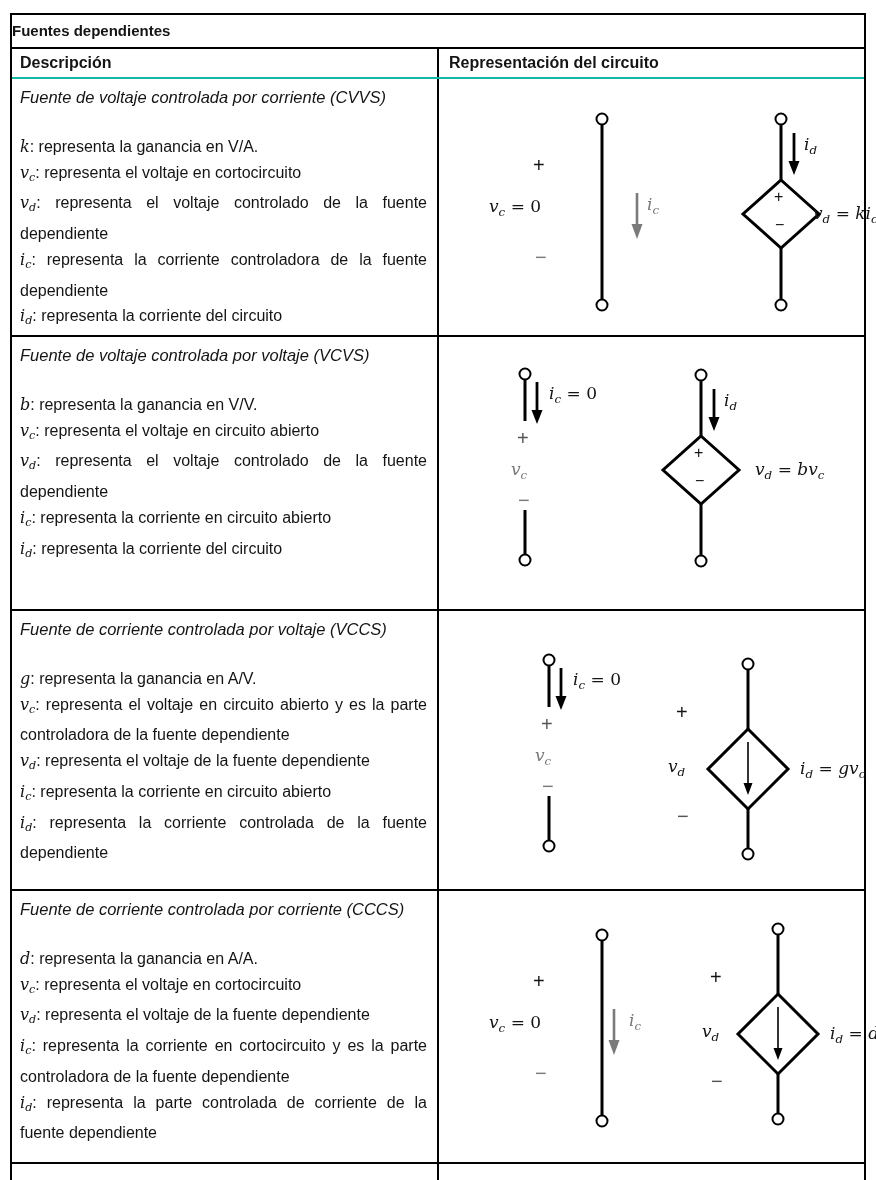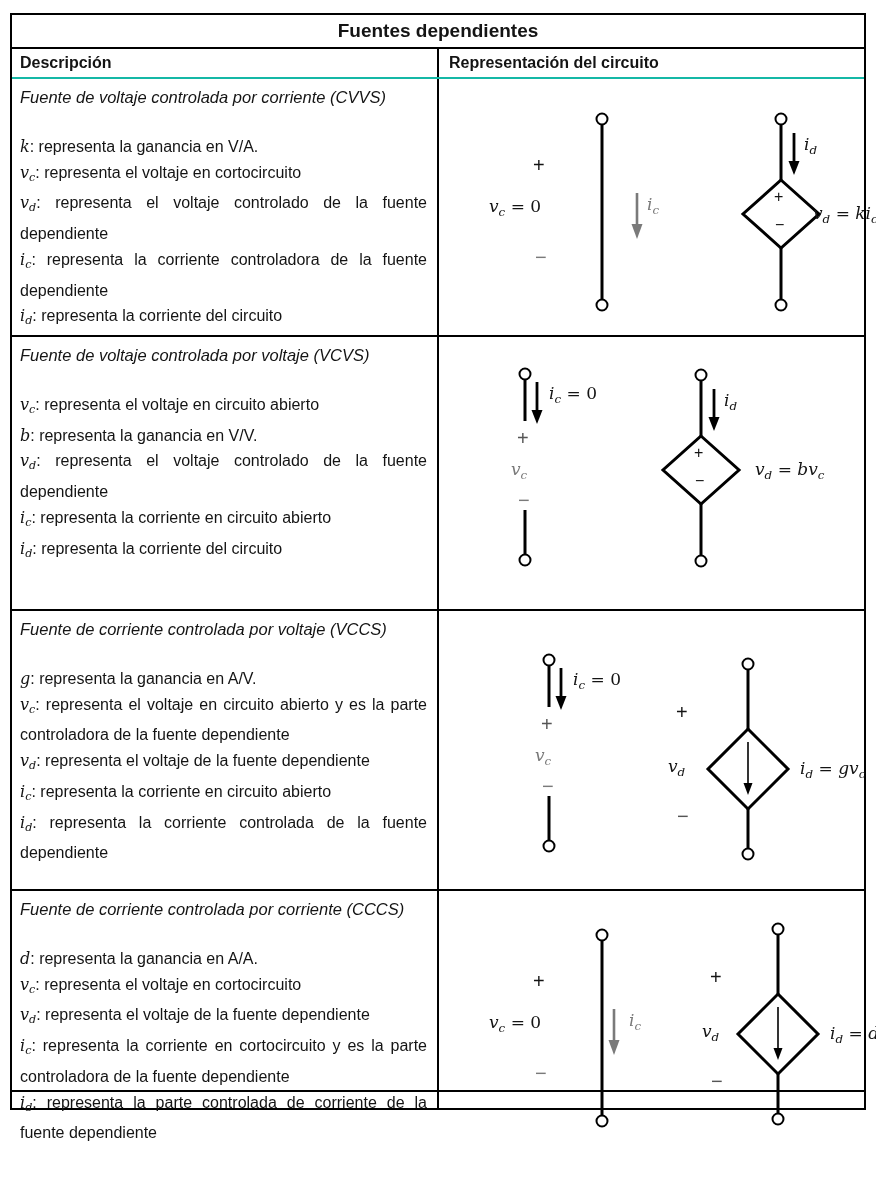--- a/index.html
+++ b/index.html
@@ -1,22 +1,22 @@
 <!DOCTYPE html>
 <html><head>
 <meta charset="utf-8">
 <style>
   * { box-sizing: border-box; margin: 0; padding: 0; }
   html, body { width: 876px; height: 1180px; overflow: hidden; background: #ffffff; }
   body { font-family: "Liberation Sans", sans-serif; color: #141414; position: relative; }
 
   .tbl { position: absolute; left: 10px; top: 13px; width: 856px; border: 2px solid #000; }
 
-  .title-row { height: 34px; border-bottom: 2px solid #000; text-align: center;
-               font-size: 19px; font-weight: bold; line-height: 31px; }
+  .title-row { height: 34px; border-bottom: 2px solid #000; text-align: left;
+               font-size: 15px; font-weight: bold; line-height: 31px; }
 
   .header-row { display: flex; height: 30px; border-bottom: 2px solid #14b8a6; justify-content: flex-end; }
   .hcell { font-size: 16px; font-weight: bold; line-height: 27px; }
   .c1 { width: 427px; border-right: 2px solid #000; padding-left: 8px; }
   .c2 { flex: 1; padding-left: 10px; }
 
   .row { display: flex; border-bottom: 2px solid #000; gap: 46px; }
   .row.partial { border-bottom: none; height: 16px; }
   .desc { width: 427px; border-right: 2px solid #000; padding: 9px 10px 0 8px; }
   .circ { flex: 1; position: relative; }
@@ -103,22 +103,22 @@
         <div class="lbl cl" style="left:113px;top:24px"><span class="mvar">i</span><span class="msub">d</span></div>
         <div class="lbl cl" style="left:122px;top:93px"><span class="mvar">v</span><span class="msub">d</span><span class="mtxt"> = </span><span class="mvar">k</span><span class="mvar">i</span><span class="msub">c</span></div>
       </div>
     </div>
   </div>
 
   <div class="row" style="height:274px">
     <div class="desc">
       <div class="row-title">Fuente de voltaje controlada por voltaje (VCVS)</div>
       <div>
+          <div class="desc-line"><span class="mvar">b</span><span class="mtxt">: representa la ganancia en V/V.</span></div>
           <div class="desc-line"><span class="mvar">v</span><span class="msub">c</span><span class="mtxt">: representa el voltaje en circuito abierto</span></div>
-          <div class="desc-line"><span class="mvar">b</span><span class="mtxt">: representa la ganancia en V/V.</span></div>
           <div class="desc-line"><span class="mvar">v</span><span class="msub">d</span><span class="mtxt">: representa el voltaje controlado de la fuente dependiente</span></div>
           <div class="desc-line"><span class="mvar">i</span><span class="msub">c</span><span class="mtxt">: representa la corriente en circuito abierto</span></div>
           <div class="desc-line"><span class="mvar">i</span><span class="msub">d</span><span class="mtxt">: representa la corriente del circuito</span></div>
         </div>
     </div>
     <div class="circ">
 
       <div class="comp" style="left:0;top:27px;width:200px;height:210px">
         <svg width="200" height="210">
           <line class="wire" x1="40" y1="14" x2="40" y2="57"></line>
@@ -191,21 +191,21 @@
           <polygon class="ihead" points="110,141 105.5,129 114.5,129"></polygon>
         </svg>
         <div class="lbl pm" style="left:38px;top:48px">+</div>
         <div class="lbl cl" style="left:30px;top:101px"><span class="mvar">v</span><span class="msub">d</span></div>
         <div class="lbl pm dim" style="left:39px;top:152px">−</div>
         <div class="lbl cl" style="left:162px;top:103px"><span class="mvar">i</span><span class="msub">d</span><span class="mtxt"> = </span><span class="mvar">g</span><span class="mvar">v</span><span class="msub">c</span></div>
       </div>
     </div>
   </div>
 
-  <div class="row" style="height:201px">
+  <div class="row" style="height:273px">
     <div class="desc">
       <div class="row-title">Fuente de corriente controlada por corriente (CCCS)</div>
       <div>
           <div class="desc-line"><span class="mvar">d</span><span class="mtxt">: representa la ganancia en A/A.</span></div>
           <div class="desc-line"><span class="mvar">v</span><span class="msub">c</span><span class="mtxt">: representa el voltaje en cortocircuito</span></div>
           <div class="desc-line"><span class="mvar">v</span><span class="msub">d</span><span class="mtxt">: representa el voltaje de la fuente dependiente</span></div>
           <div class="desc-line"><span class="mvar">i</span><span class="msub">c</span><span class="mtxt">: representa la corriente en cortocircuito y es la parte controladora de la fuente dependiente</span></div>
           <div class="desc-line"><span class="mvar">i</span><span class="msub">d</span><span class="mtxt">: representa la parte controlada de corriente de la fuente dependiente</span></div>
         </div>
     </div>

